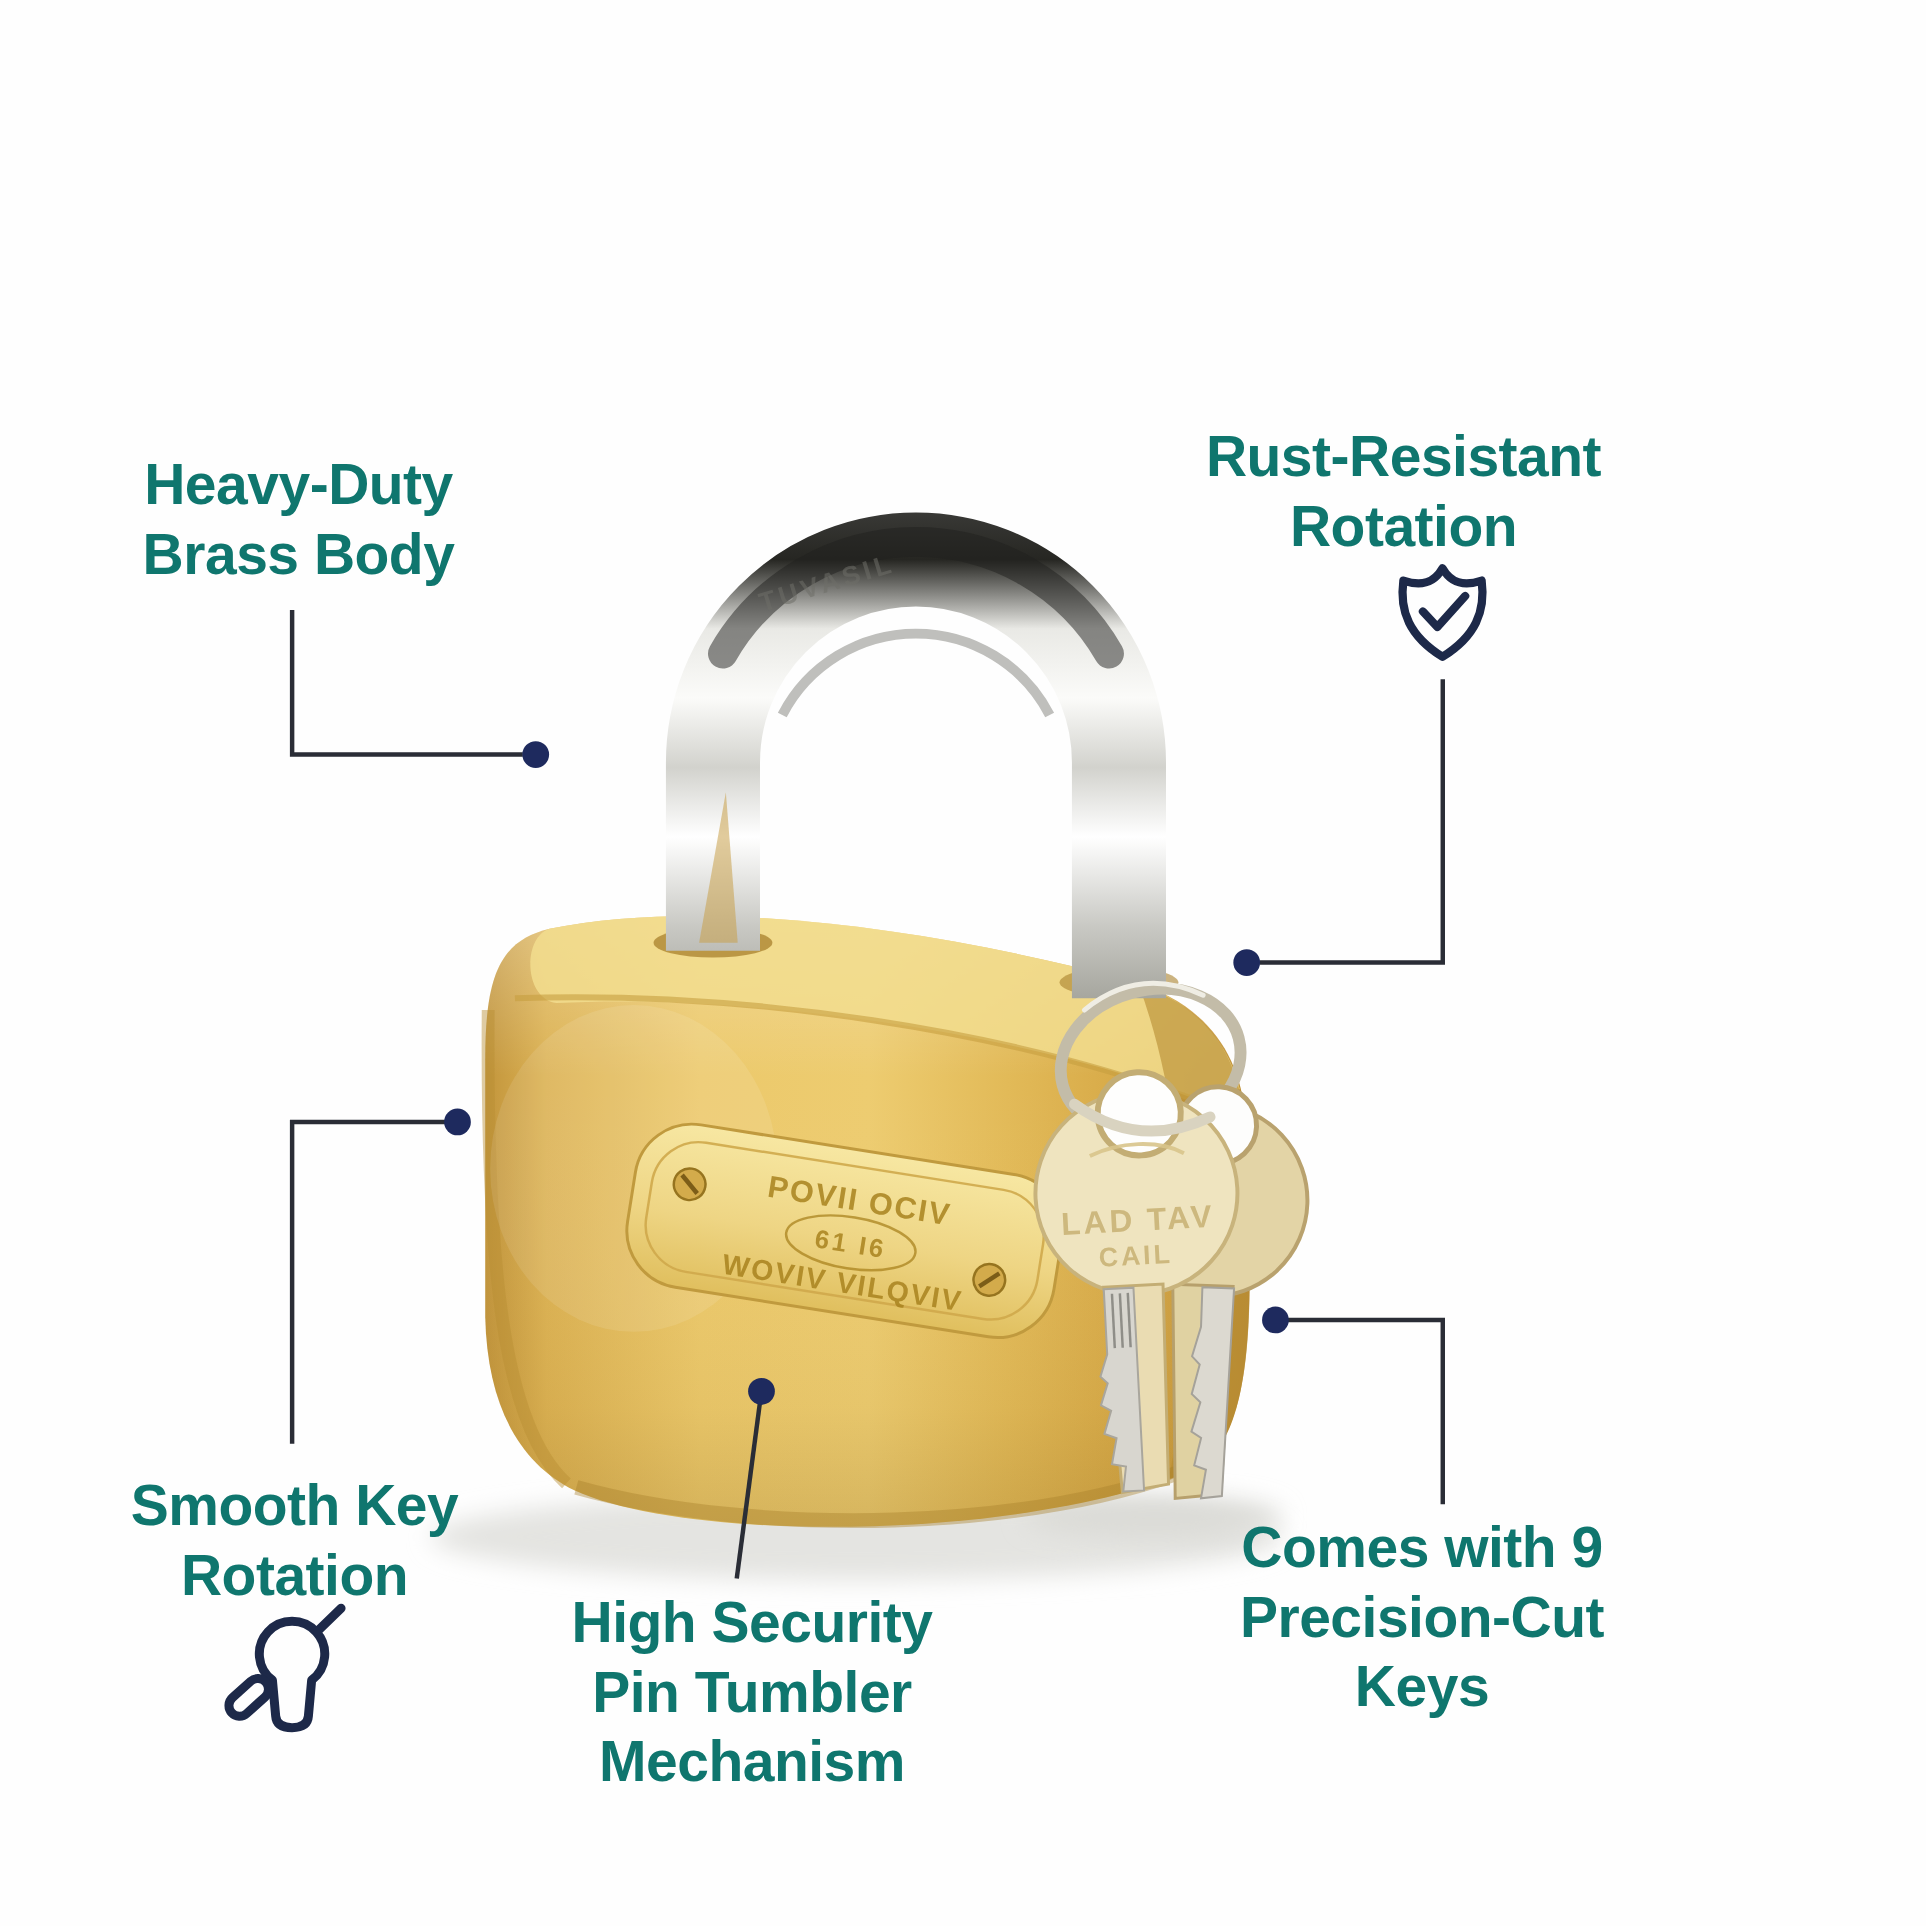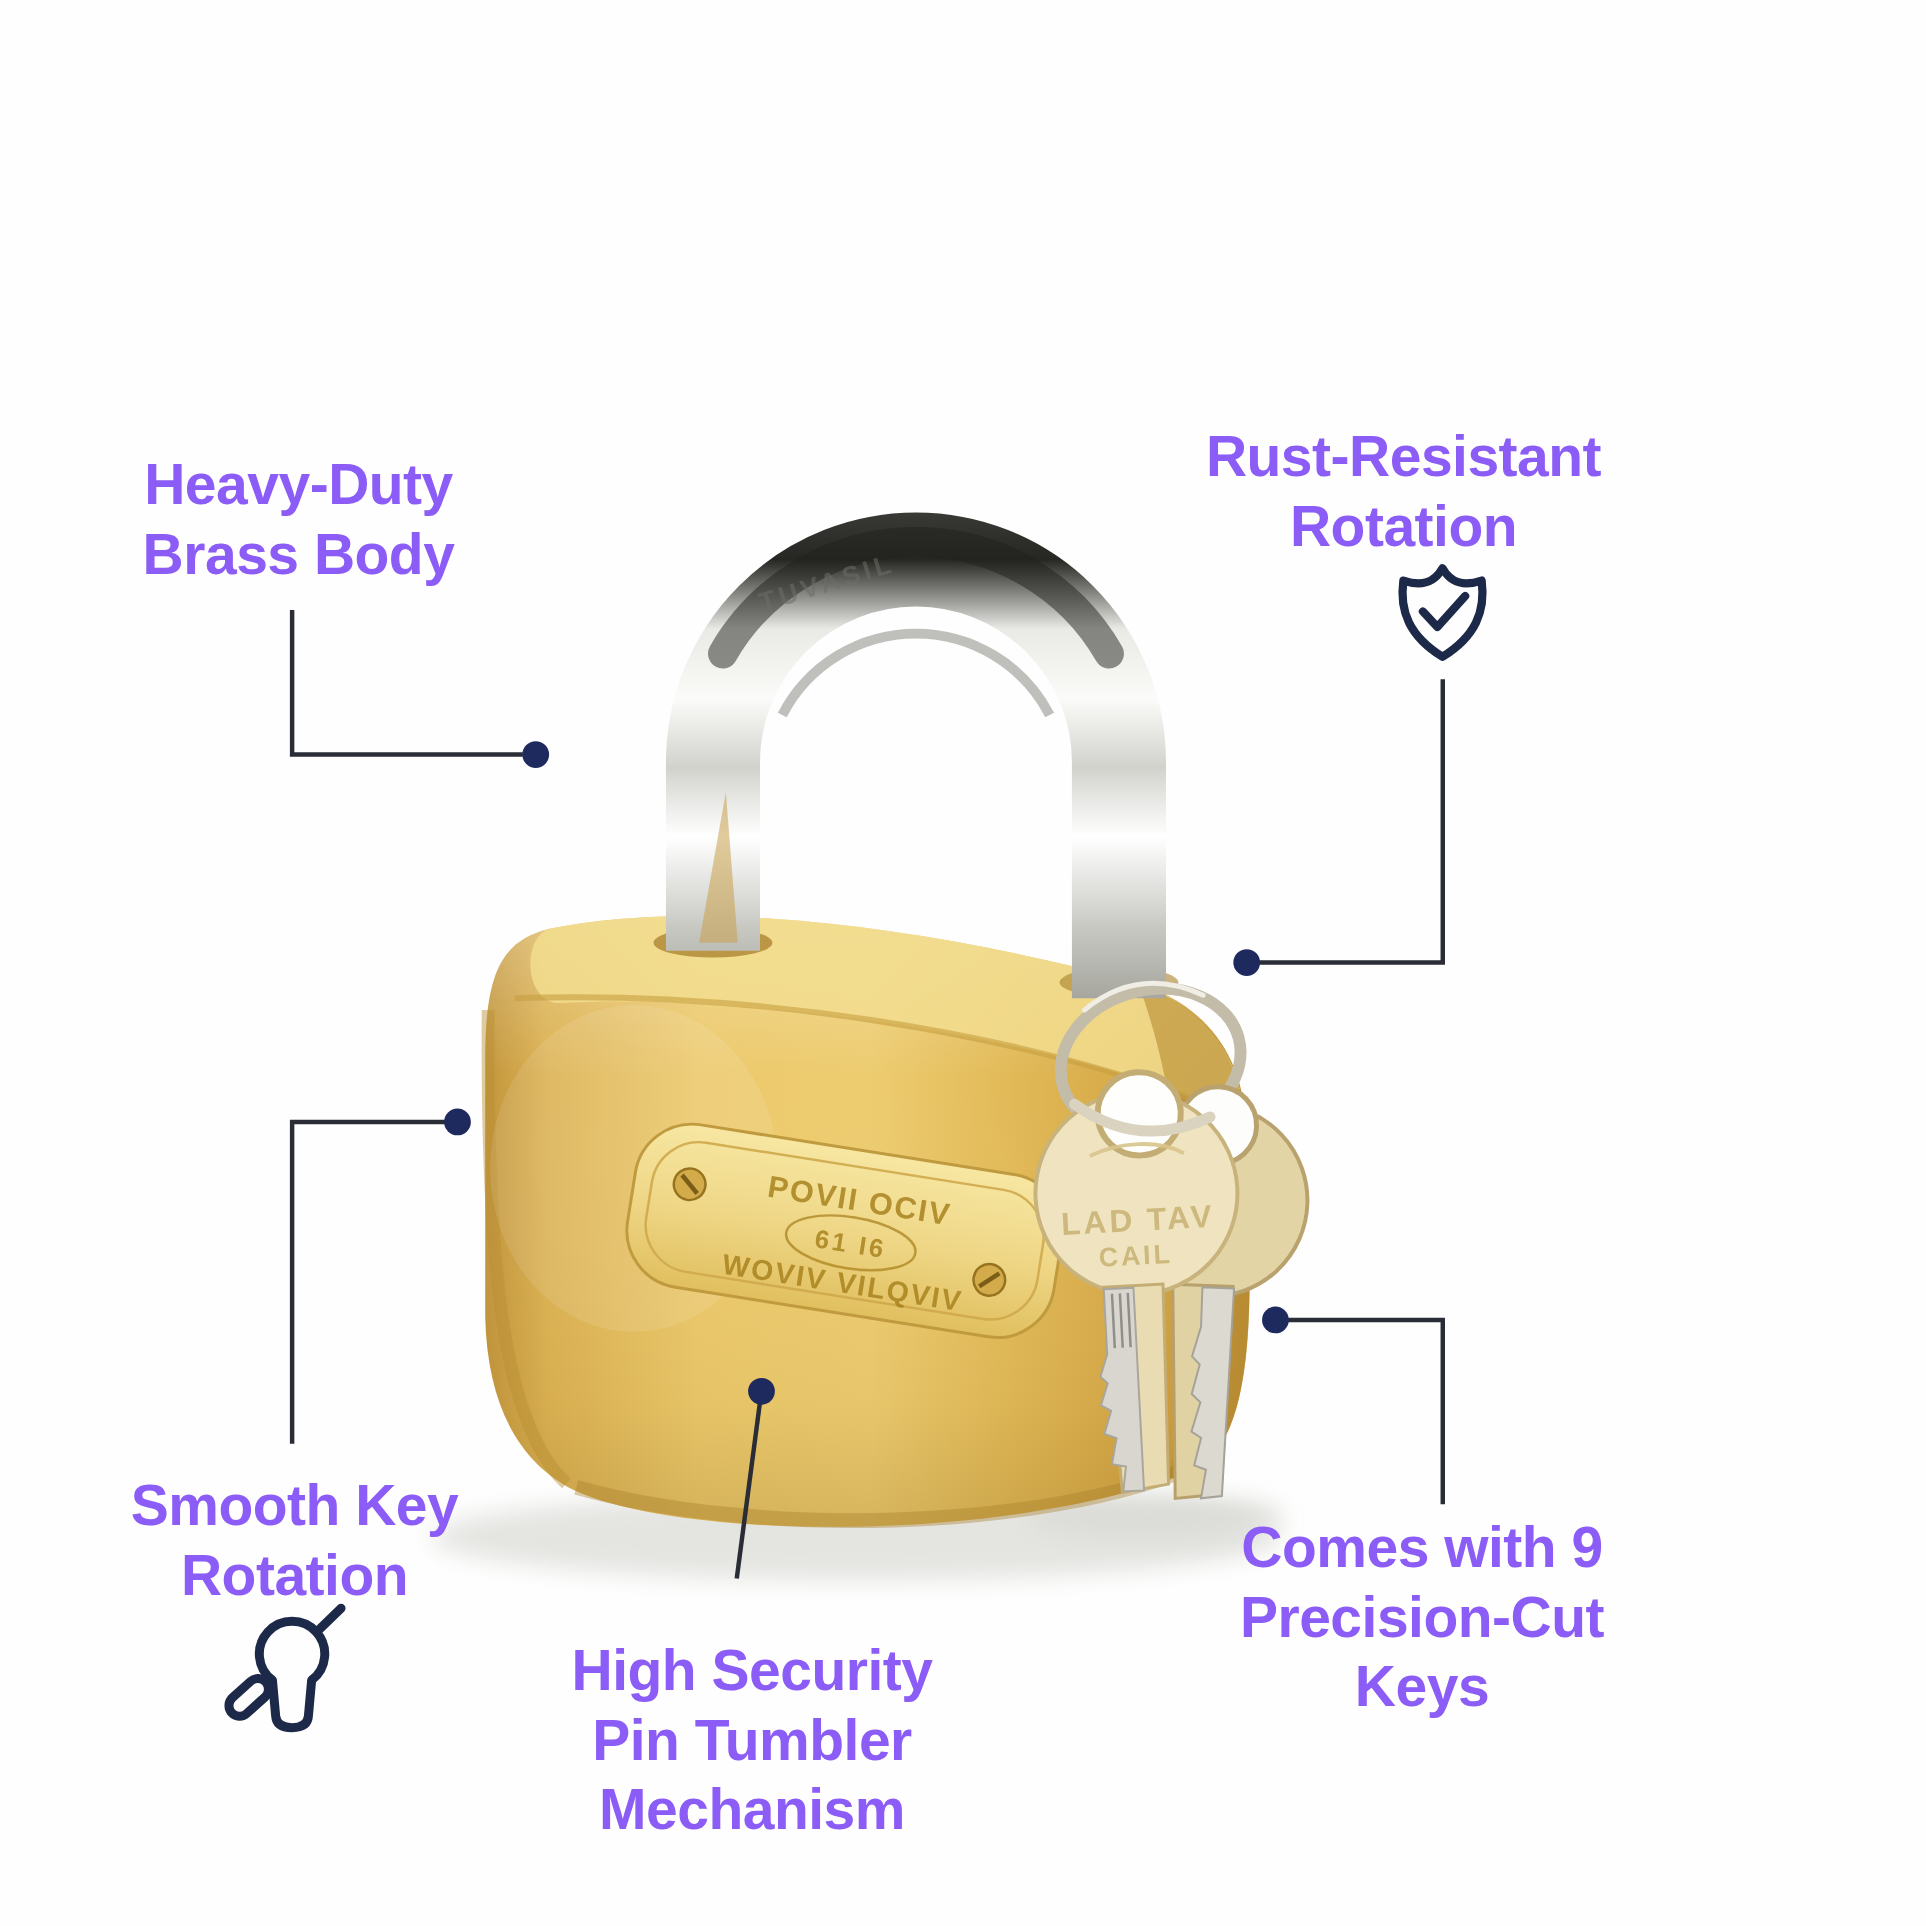--- a/index.html
+++ b/index.html
@@ -6,21 +6,21 @@
   .canvas{
     position:relative;
     width:1927px;height:1927px;
     background:#fefefe;
     overflow:hidden;
     font-family:"Liberation Sans", sans-serif;
   }
   .art{position:absolute;left:0;top:0;width:1927px;height:1927px;}
   .callout-label{
     position:absolute;
-    color:#8b5cf6;
+    color:#0f766e;
     font-weight:bold;
     font-size:57px;
     line-height:1.22;
     letter-spacing:-0.5px;
     text-align:center;
     white-space:pre-line;
   }
   .icon-abs{position:absolute;}
 </style>
 </head>
@@ -157,21 +157,21 @@
 
   <div class="callout-label" style="left:41px;  top:450px;  width:515px;">Heavy-Duty
 Brass Body</div>
 
   <div class="callout-label" style="left:1146px; top:422px; width:515px;">Rust-Resistant
 Rotation</div>
 
   <div class="callout-label" style="left:37px;  top:1471px; width:515px;">Smooth Key
 Rotation</div>
 
-  <div class="callout-label" style="left:475px; top:1588px; width:554px;margin-top:48px;">High Security
+  <div class="callout-label" style="left:475px; top:1588px; width:554px;">High Security
 Pin Tumbler
 Mechanism</div>
 
   <div class="callout-label" style="left:1145px; top:1513px; width:554px;">Comes with 9
 Precision-Cut
 Keys</div>
 
   <svg class="icon-abs" style="left:1391px; top:560px;" width="103" height="103" viewBox="0 0 100 100" aria-hidden="true">
     <path d="M 12 20 C 30 26 42 22 50 8 C 58 22 70 26 88 20 C 92 50 82 74 50 94 C 18 74 8 50 12 20 Z" fill="none" stroke="#1d2949" stroke-width="8" stroke-linejoin="round"></path>
     <path d="M 31 50 L 45 65 L 72 35" fill="none" stroke="#1d2949" stroke-width="8" stroke-linecap="round" stroke-linejoin="round"></path>

